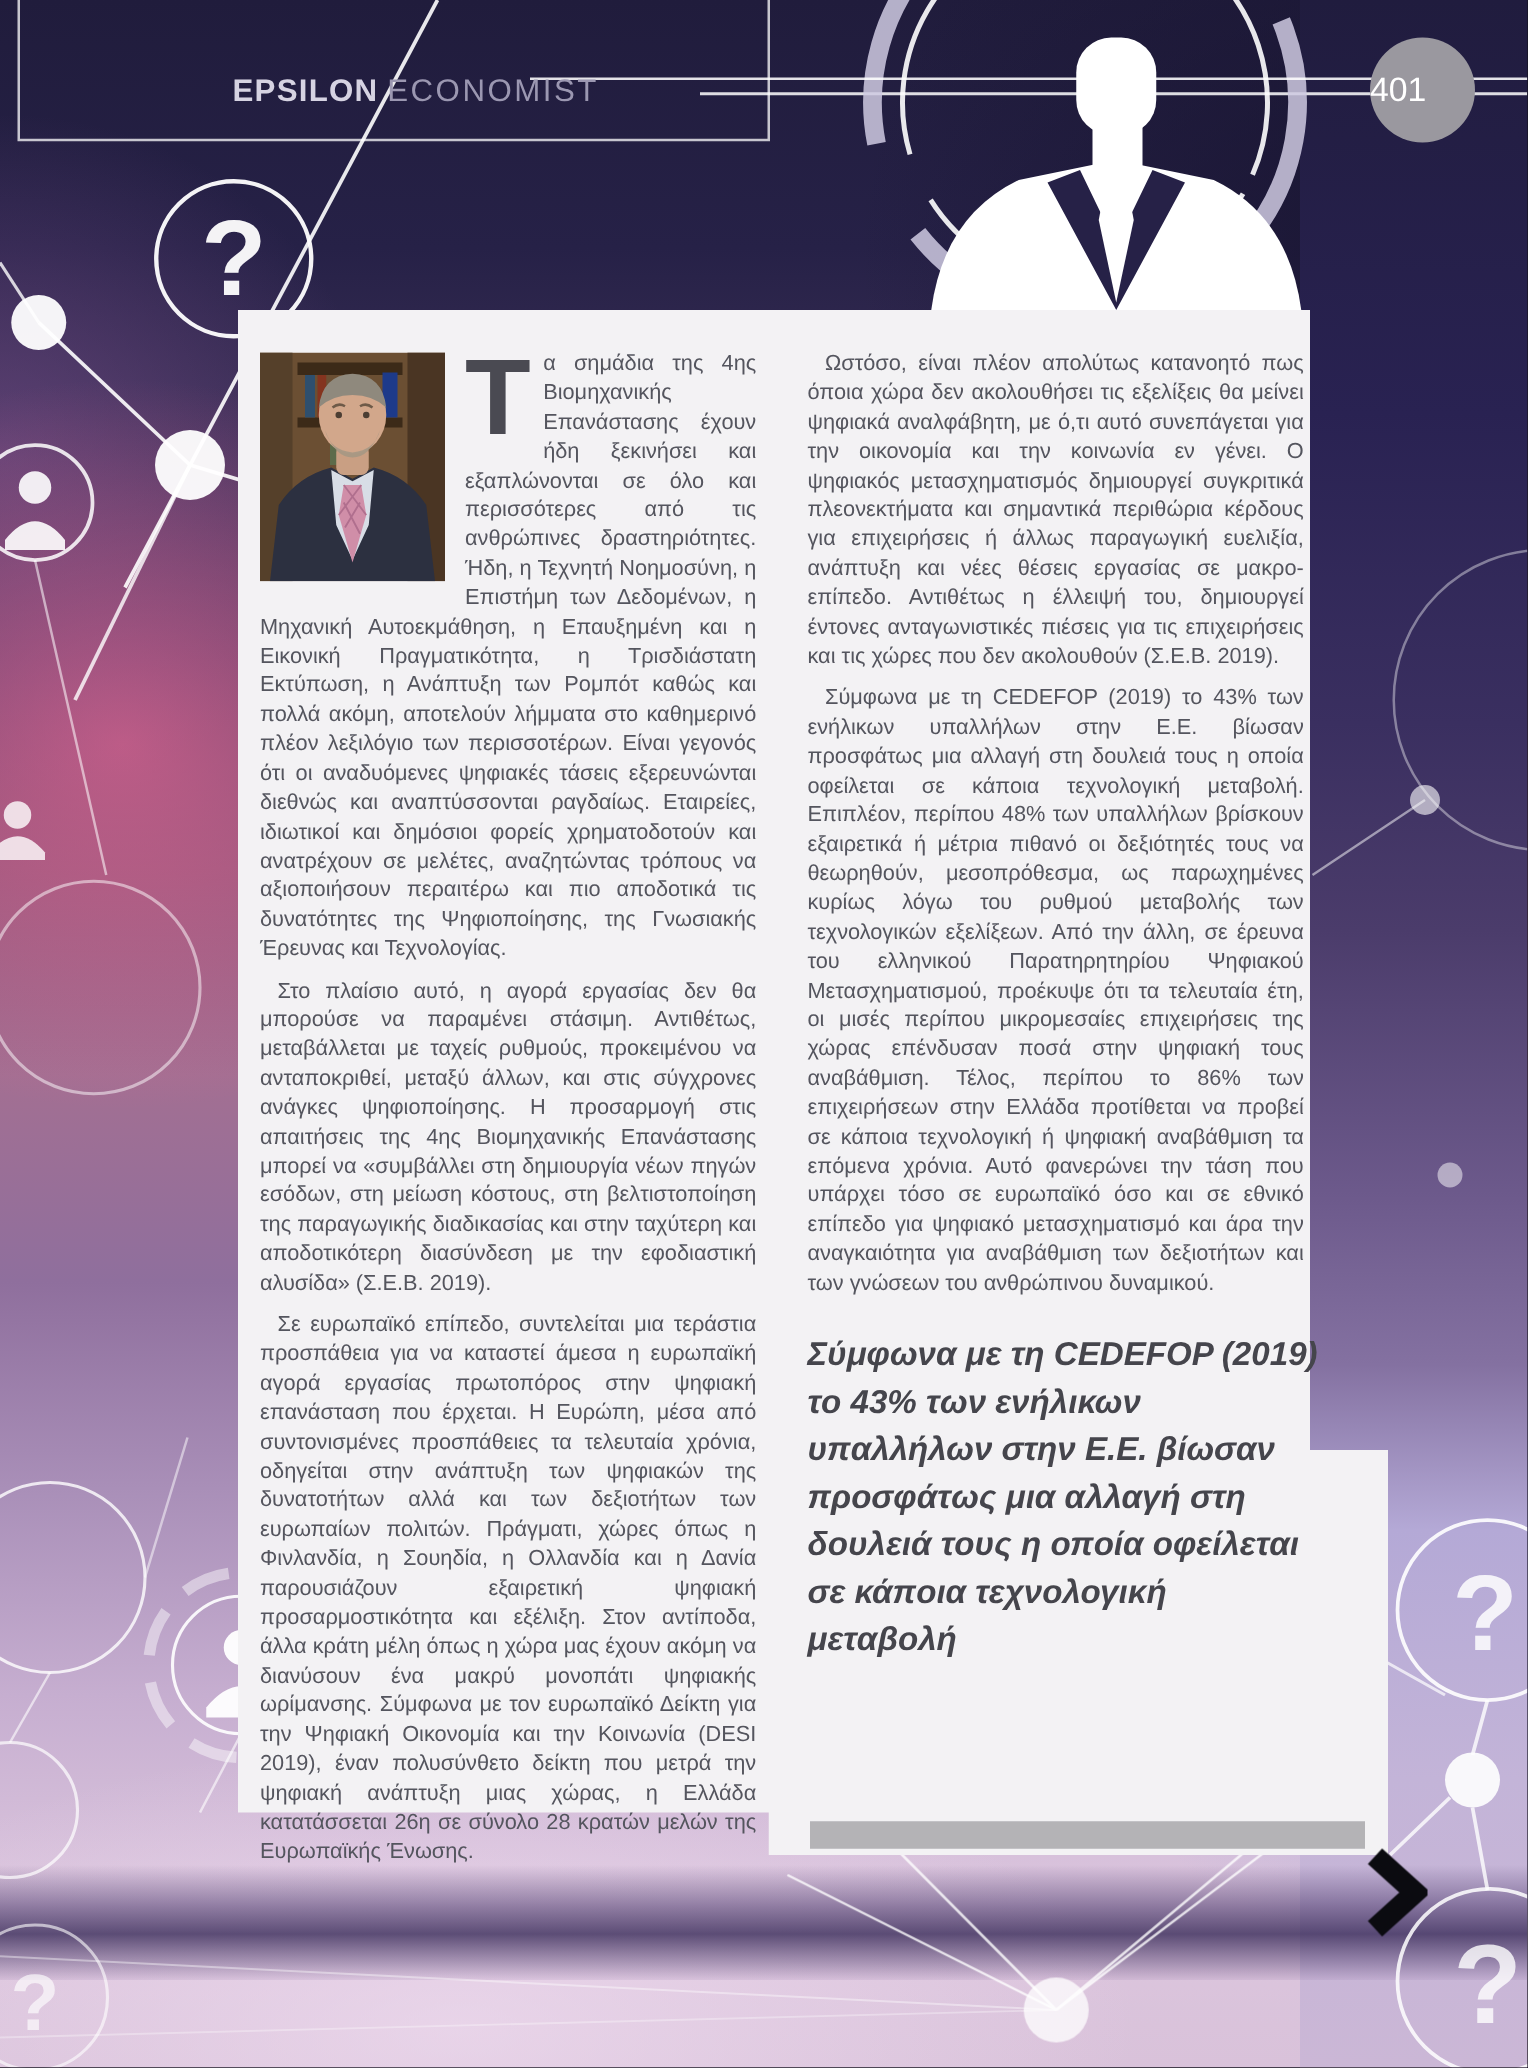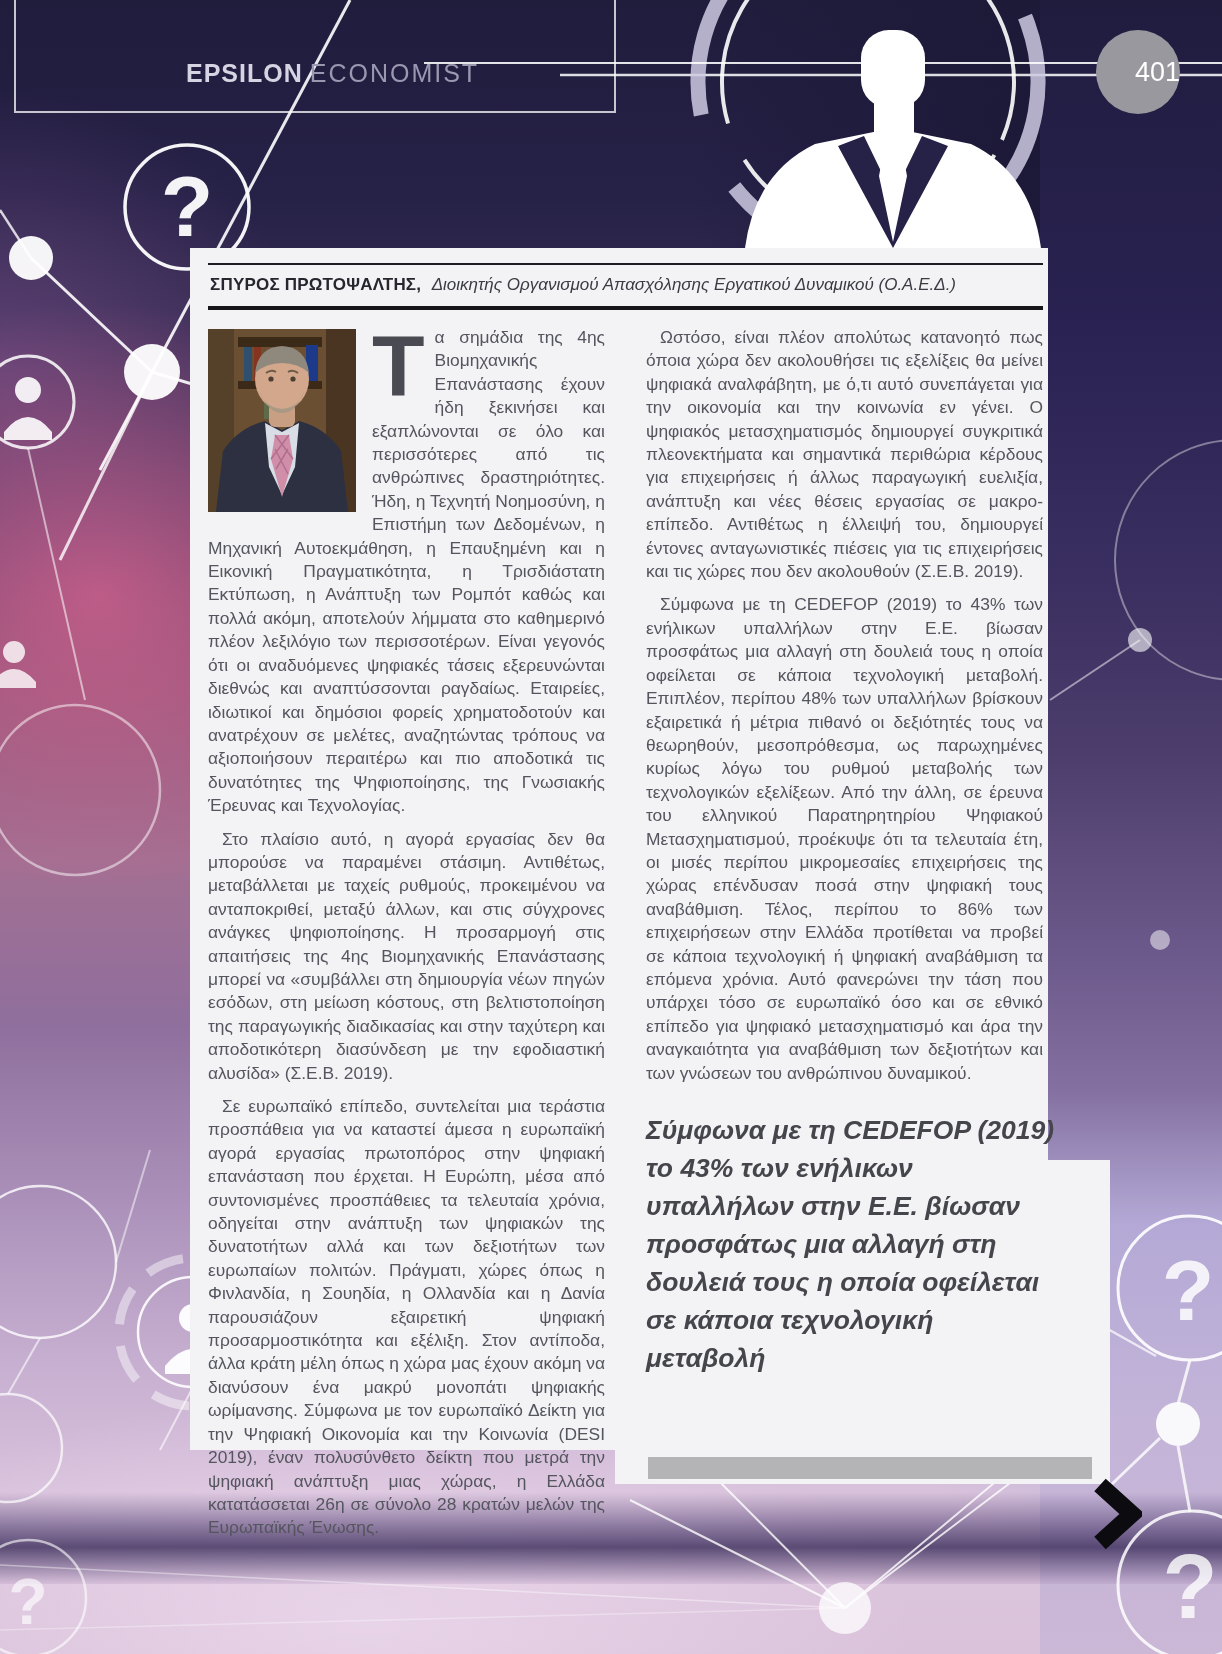--- a/index.html
+++ b/index.html
@@ -24,21 +24,21 @@
   }
   svg.bg-art{position:absolute;left:0;top:0;z-index:1;}
 
   
   .masthead{position:absolute;left:186px;top:59px;z-index:3;font-size:25px;letter-spacing:1px;}
   .masthead .b{font-weight:700;color:#d6d3e2;}
   .masthead .l{font-weight:400;color:#9b97b1;letter-spacing:2px;margin-left:7px;}
   .rule1{position:absolute;left:424px;top:62px;width:798px;height:2px;background:rgba(255,255,255,.88);z-index:2;}
   .page-badge{
     position:absolute;left:1096px;top:30px;width:84px;height:84px;border-radius:50%;
-    background:#9a989f;color:#fff;font-size:27px;display:flex;align-items:center;justify-content:flex-end;z-index:4;
+    background:#9a989f;color:#fff;font-size:27px;display:flex;align-items:center;justify-content:flex-start;z-index:4;
   }
 
   
   .content-box{position:absolute;left:190px;top:248px;width:858px;height:1202px;background:#f3f2f4;z-index:5;}
   .box-ext-right{position:absolute;left:1048px;top:1160px;width:62px;height:324px;background:#f3f2f4;z-index:5;}
   .box-ext-bottom{position:absolute;left:615px;top:1448px;width:495px;height:36px;background:#f3f2f4;z-index:5;}
 
   .box-inner{position:absolute;left:18px;top:15px;width:835px;z-index:6;}
   .author-row{border-top:2px solid #1b1b21;border-bottom:4px solid #15151a;padding:10px 0 11px 2px;}
   .author-name{font-weight:700;font-size:17px;color:#26262e;letter-spacing:.2px;}
@@ -158,24 +158,20 @@
   </div>
   <div class="rule1"></div>
   <div class="page-badge">
     <span>401</span>
   </div>
 
   <div class="box-ext-right"></div>
   <div class="box-ext-bottom"></div>
   <div class="content-box">
     <div class="box-inner">
-      <div class="author-row">
-        <span class="author-name">ΣΠΥΡΟΣ ΠΡΩΤΟΨΑΛΤΗΣ,</span>
-        <span class="author-role">Διοικητής Οργανισμού Απασχόλησης Εργατικού Δυναμικού (Ο.Α.Ε.Δ.)</span>
-      </div>
 
       <div class="columns">
         <div class="col">
           <svg class="photo" viewBox="0 0 148 183">
             <rect x="0" y="0" width="148" height="183" fill="#6b4f33"></rect>
             <rect x="0" y="0" width="26" height="183" fill="#55402a"></rect>
             <rect x="118" y="0" width="30" height="183" fill="#4a3523"></rect>
             <rect x="30" y="8" width="84" height="10" fill="#3c2a18"></rect>
             <rect x="30" y="52" width="84" height="8" fill="#3c2a18"></rect>
             <rect x="36" y="18" width="8" height="34" fill="#2e4f6e"></rect>

